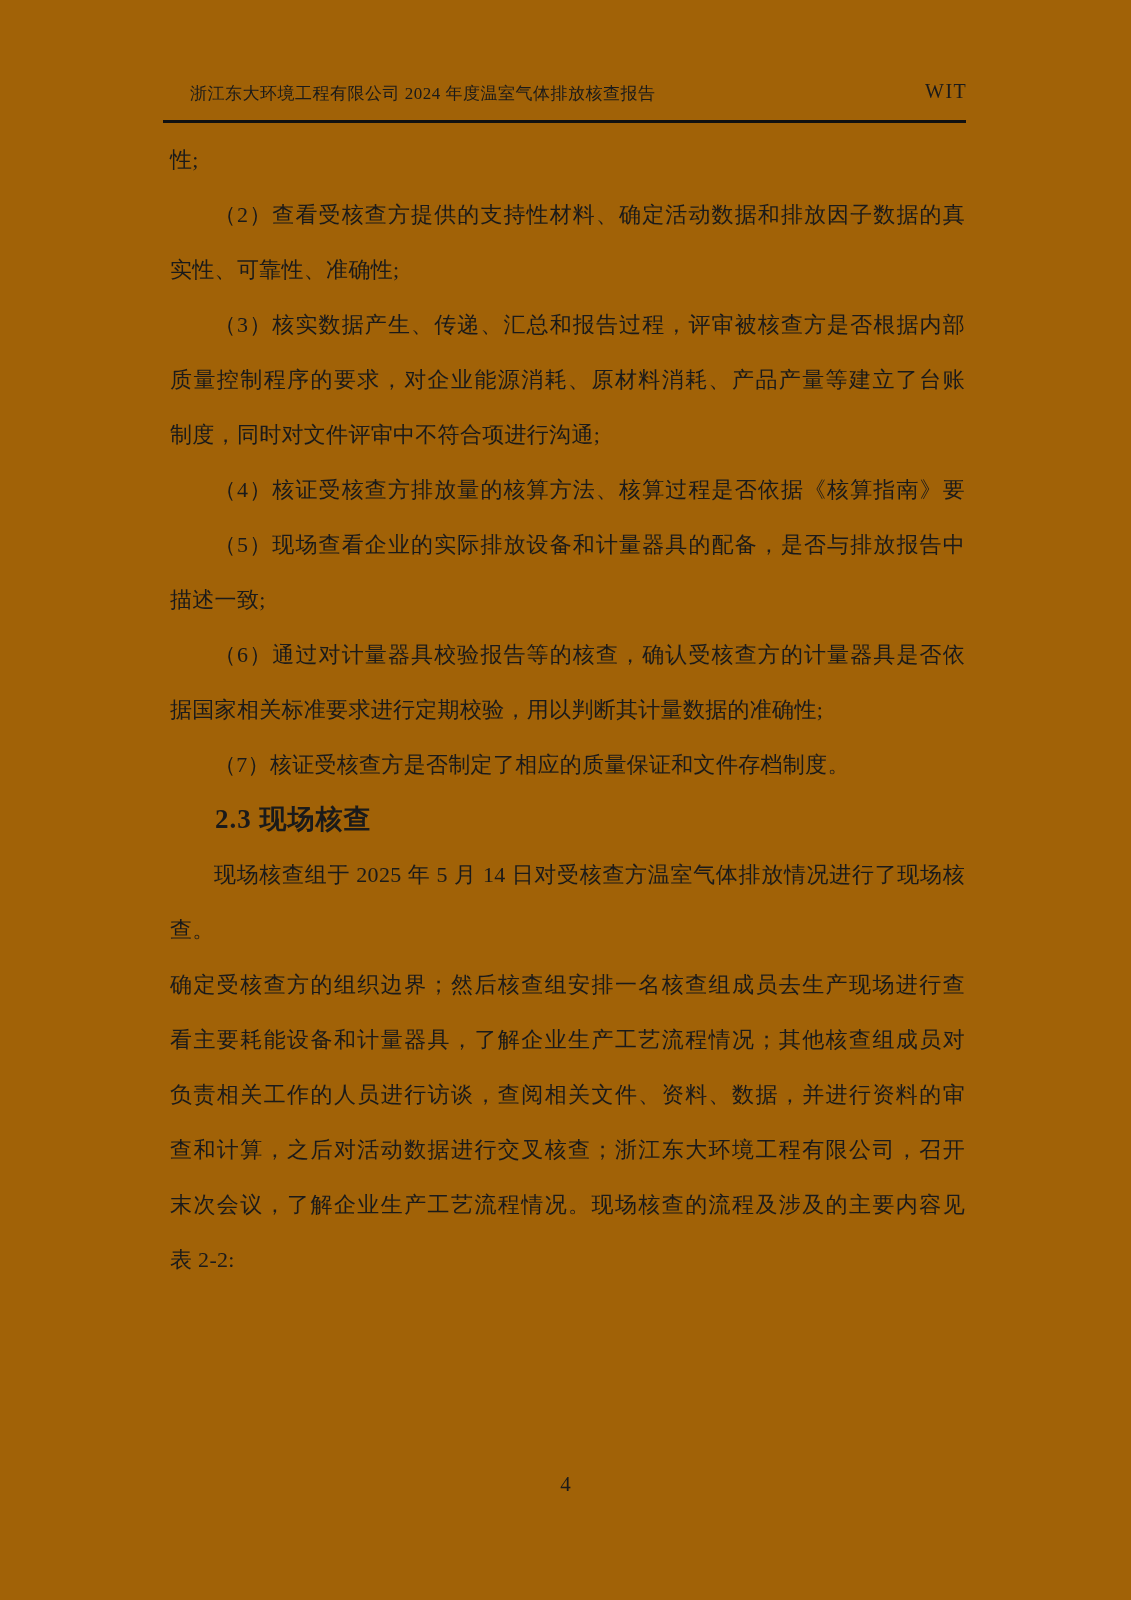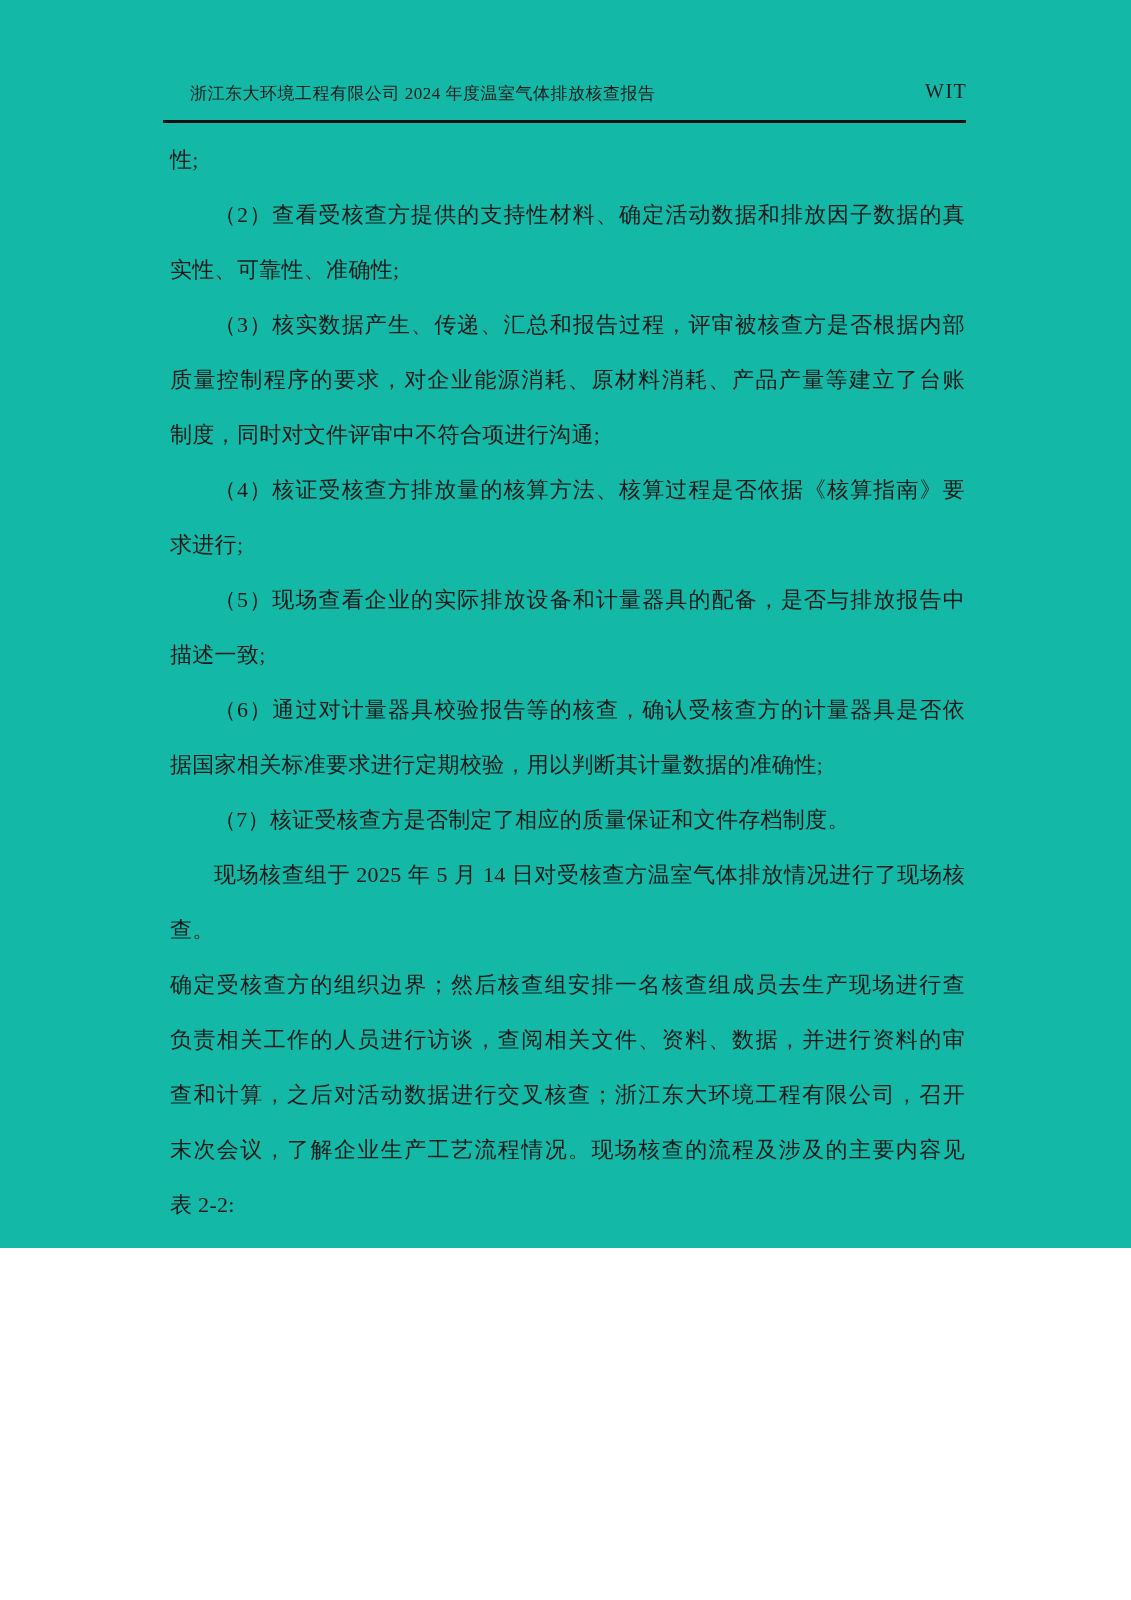--- a/index.html
+++ b/index.html
@@ -1,20 +1,20 @@
 <!DOCTYPE html>
 <html><head>
 <meta charset="utf-8">
 <style>
   html, body { margin: 0; padding: 0; background: #ffffff; }
   .page {
     position: relative;
     width: 1131px;
-    height: 1248px;
-    background: #14b8a6;
+    height: 1600px;
+    background: #a16207;
     overflow: hidden;
     font-family: "Liberation Serif", "DejaVu Serif", serif;
     color: #1a1a1a;
   }
   .header-title {
     position: absolute;
     left: 190px;
     top: 82px;
     font-size: 17px;
     letter-spacing: 0.5px;
@@ -79,28 +79,29 @@
   </div>
   <div class="rule"></div>
   <div class="content" id="content">
       <div class="line">性;</div>
       <div class="line indent fill">（2）查看受核查方提供的支持性材料、确定活动数据和排放因子数据的真</div>
       <div class="line">实性、可靠性、准确性;</div>
       <div class="line indent fill">（3）核实数据产生、传递、汇总和报告过程，评审被核查方是否根据内部</div>
       <div class="line fill">质量控制程序的要求，对企业能源消耗、原材料消耗、产品产量等建立了台账</div>
       <div class="line">制度，同时对文件评审中不符合项进行沟通;</div>
       <div class="line indent fill">（4）核证受核查方排放量的核算方法、核算过程是否依据《核算指南》要</div>
-      <div class="line">求进行;</div>
       <div class="line indent fill">（5）现场查看企业的实际排放设备和计量器具的配备，是否与排放报告中</div>
       <div class="line">描述一致;</div>
       <div class="line indent fill">（6）通过对计量器具校验报告等的核查，确认受核查方的计量器具是否依</div>
       <div class="line">据国家相关标准要求进行定期校验，用以判断其计量数据的准确性;</div>
       <div class="line indent">（7）核证受核查方是否制定了相应的质量保证和文件存档制度。</div>
+      <h2 class="heading">2.3 现场核查</h2>
       <div class="line indent fill">现场核查组于 2025 年 5 月 14 日对受核查方温室气体排放情况进行了现场核</div>
       <div class="line">查。</div>
       <div class="line fill">确定受核查方的组织边界；然后核查组安排一名核查组成员去生产现场进行查</div>
+      <div class="line fill">看主要耗能设备和计量器具，了解企业生产工艺流程情况；其他核查组成员对</div>
       <div class="line fill">负责相关工作的人员进行访谈，查阅相关文件、资料、数据，并进行资料的审</div>
       <div class="line fill">查和计算，之后对活动数据进行交叉核查；浙江东大环境工程有限公司，召开</div>
       <div class="line fill">末次会议，了解企业生产工艺流程情况。现场核查的流程及涉及的主要内容见</div>
       <div class="line">表 2-2:</div>
     </div>
   <div class="page-number">4</div>
 </div>
 
 </body></html>

